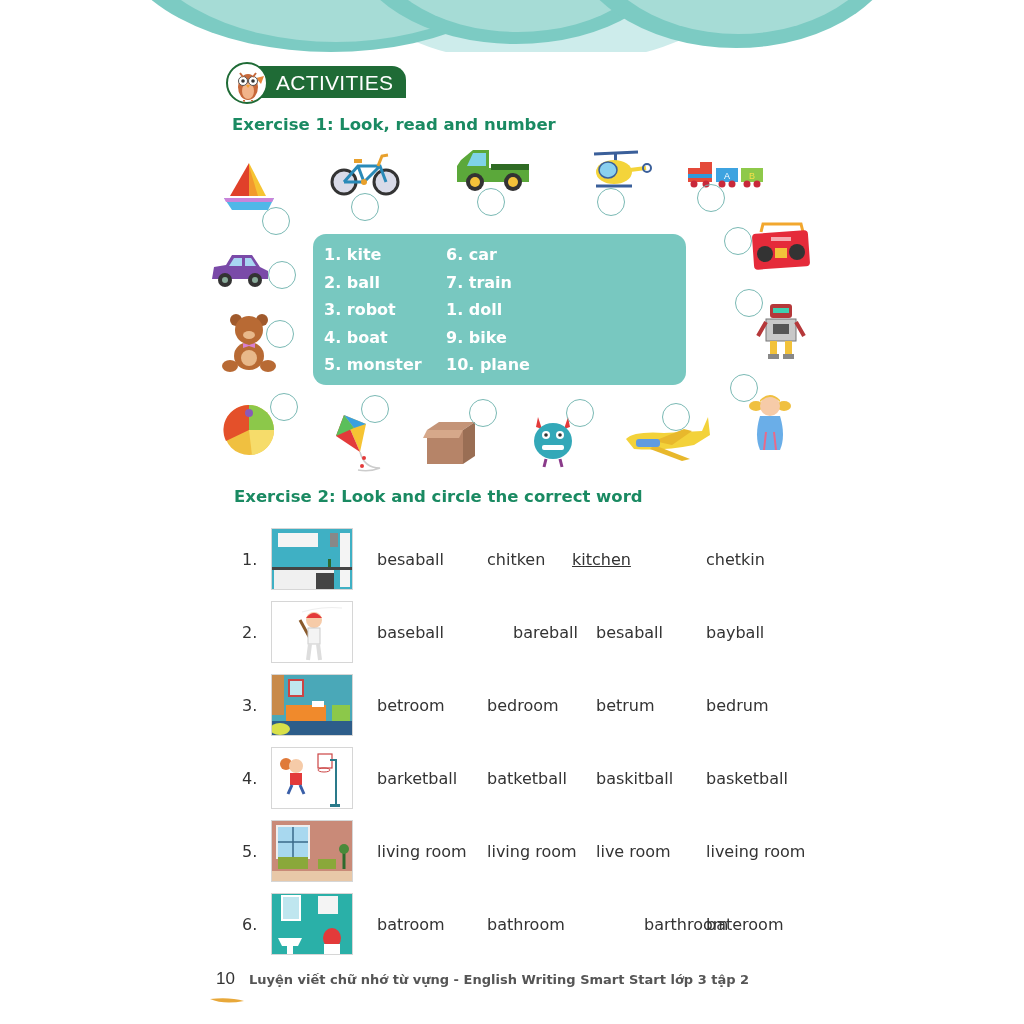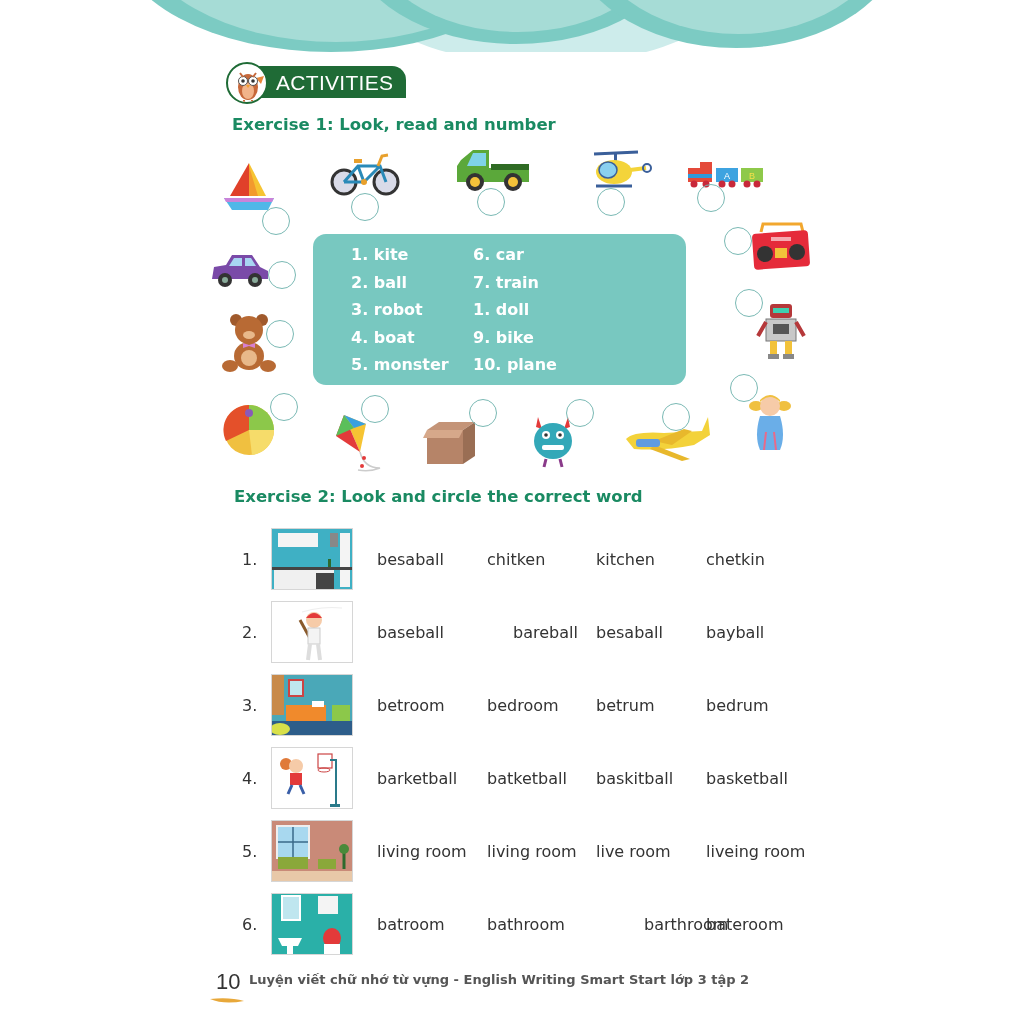--- a/index.html
+++ b/index.html
@@ -13,34 +13,34 @@
   
   .activities { position: absolute; left: 226px; top: 62px; height: 40px; width: 180px; }
   .activities-bar { position: absolute; left: 18px; top: 4px; width: 162px; height: 32px; background: #1f6b36; border-top-right-radius: 14px; }
   .activities-text { position: absolute; left: 50px; top: 9px; color: #fff; font-family: "Liberation Sans", sans-serif; font-size: 21px; letter-spacing: 0.3px; }
   .owl-circle { position: absolute; left: 0; top: 0; width: 42px; height: 42px; border-radius: 50%; background: #fff; border: 2px solid #1f6b36; overflow: hidden; }
 
   .ex-title { position: absolute; color: #1a8a62; font-weight: bold; font-size: 16.5px; font-family: "DejaVu Sans", sans-serif; }
 
   
   .wordbox { position: absolute; left: 313px; top: 234px; width: 373px; height: 151px; background: #78c8c0; border-radius: 13px; }
-  .wordbox .col { position: absolute; top: 11px; margin-left: 27px; }
+  .wordbox .col { position: absolute; top: 11px; }
   .wordbox .w { color: #fff; font-weight: bold; font-size: 16px; height: 27.6px; line-height: 20px; white-space: nowrap; }
 
   
   .toy { position: absolute; }
   .ring { position: absolute; width: 28px; height: 28px; border-radius: 50%; border: 1.6px solid #7ab9b4; background: transparent; }
 
   
   .row { position: absolute; left: 0; width: 1024px; height: 62px; }
   .row .num { position: absolute; left: 242px; top: 22px; font-size: 16px; color: #333; font-family: "DejaVu Sans", sans-serif; }
   .row .pic { position: absolute; left: 271px; top: 0; width: 82px; height: 62px; overflow: hidden; border: 1px solid #d6d6d6; }
   .row .opt { position: absolute; top: 22px; font-size: 16px; color: #333; white-space: nowrap; font-family: "DejaVu Sans", sans-serif; }
 
-  .footer-num { position: absolute; left: 216px; top: 969px; font-size: 22px; color: #333; font-family: "Liberation Sans", sans-serif; }
+  .footer-num { position: absolute; left: 216px; top: 969px; font-size: 17px; color: #333; font-family: "Liberation Sans", sans-serif; }
   .footer-text { position: absolute; left: 249px; top: 972px; font-size: 13px; color: #555; font-weight: bold; font-family: "DejaVu Sans", sans-serif; }
   .feather { position: absolute; left: 210px; top: 990px; width: 34px; height: 8px; }
 </style>
 </head>
 <body>
 
 <div class="clouds">
   <div class="cloud" style="left:190px; top:-150px; width:420px; height:215px; background:#cdeceb;"></div>
   <div class="cloud" style="left:-30px; top:-180px; width:430px; height:232px; background:#7ccbc3;"></div>
   <div class="cloud" style="left:-10px; top:-186px; width:400px; height:228px; background:#a6dcd6;"></div>
@@ -291,21 +291,21 @@
       <rect x="58" y="4" width="8" height="14" fill="#888"></rect>
       <rect x="68" y="4" width="10" height="54" fill="#f4f4f4"></rect>
       <rect x="0" y="38" width="82" height="3" fill="#444"></rect>
       <rect x="2" y="41" width="60" height="20" fill="#f0f0f0"></rect>
       <rect x="44" y="44" width="18" height="16" fill="#444"></rect>
       <rect x="56" y="30" width="3" height="8" fill="#2d6a2d"></rect>
     </svg>
   </div>
   <span class="opt" style="left:377px;">besaball</span>
   <span class="opt" style="left:487px;">chitken</span>
-  <span class="opt" style="left:596px;">kitchen</span>
+  <span class="opt" style="left:572px;text-decoration:underline;">kitchen</span>
   <span class="opt" style="left:706px;">chetkin</span>
 </div>
 
 <div class="row" style="top:601px;">
   <span class="num">2.</span>
   <div class="pic">
     <svg width="82" height="62" viewBox="0 0 82 62">
       <rect width="82" height="62" fill="#fff"></rect>
       <path d="M28 18 L40 40" stroke="#8a5a2c" stroke-width="3"></path>
       <circle cx="42" cy="18" r="8" fill="#f6cba8"></circle>

